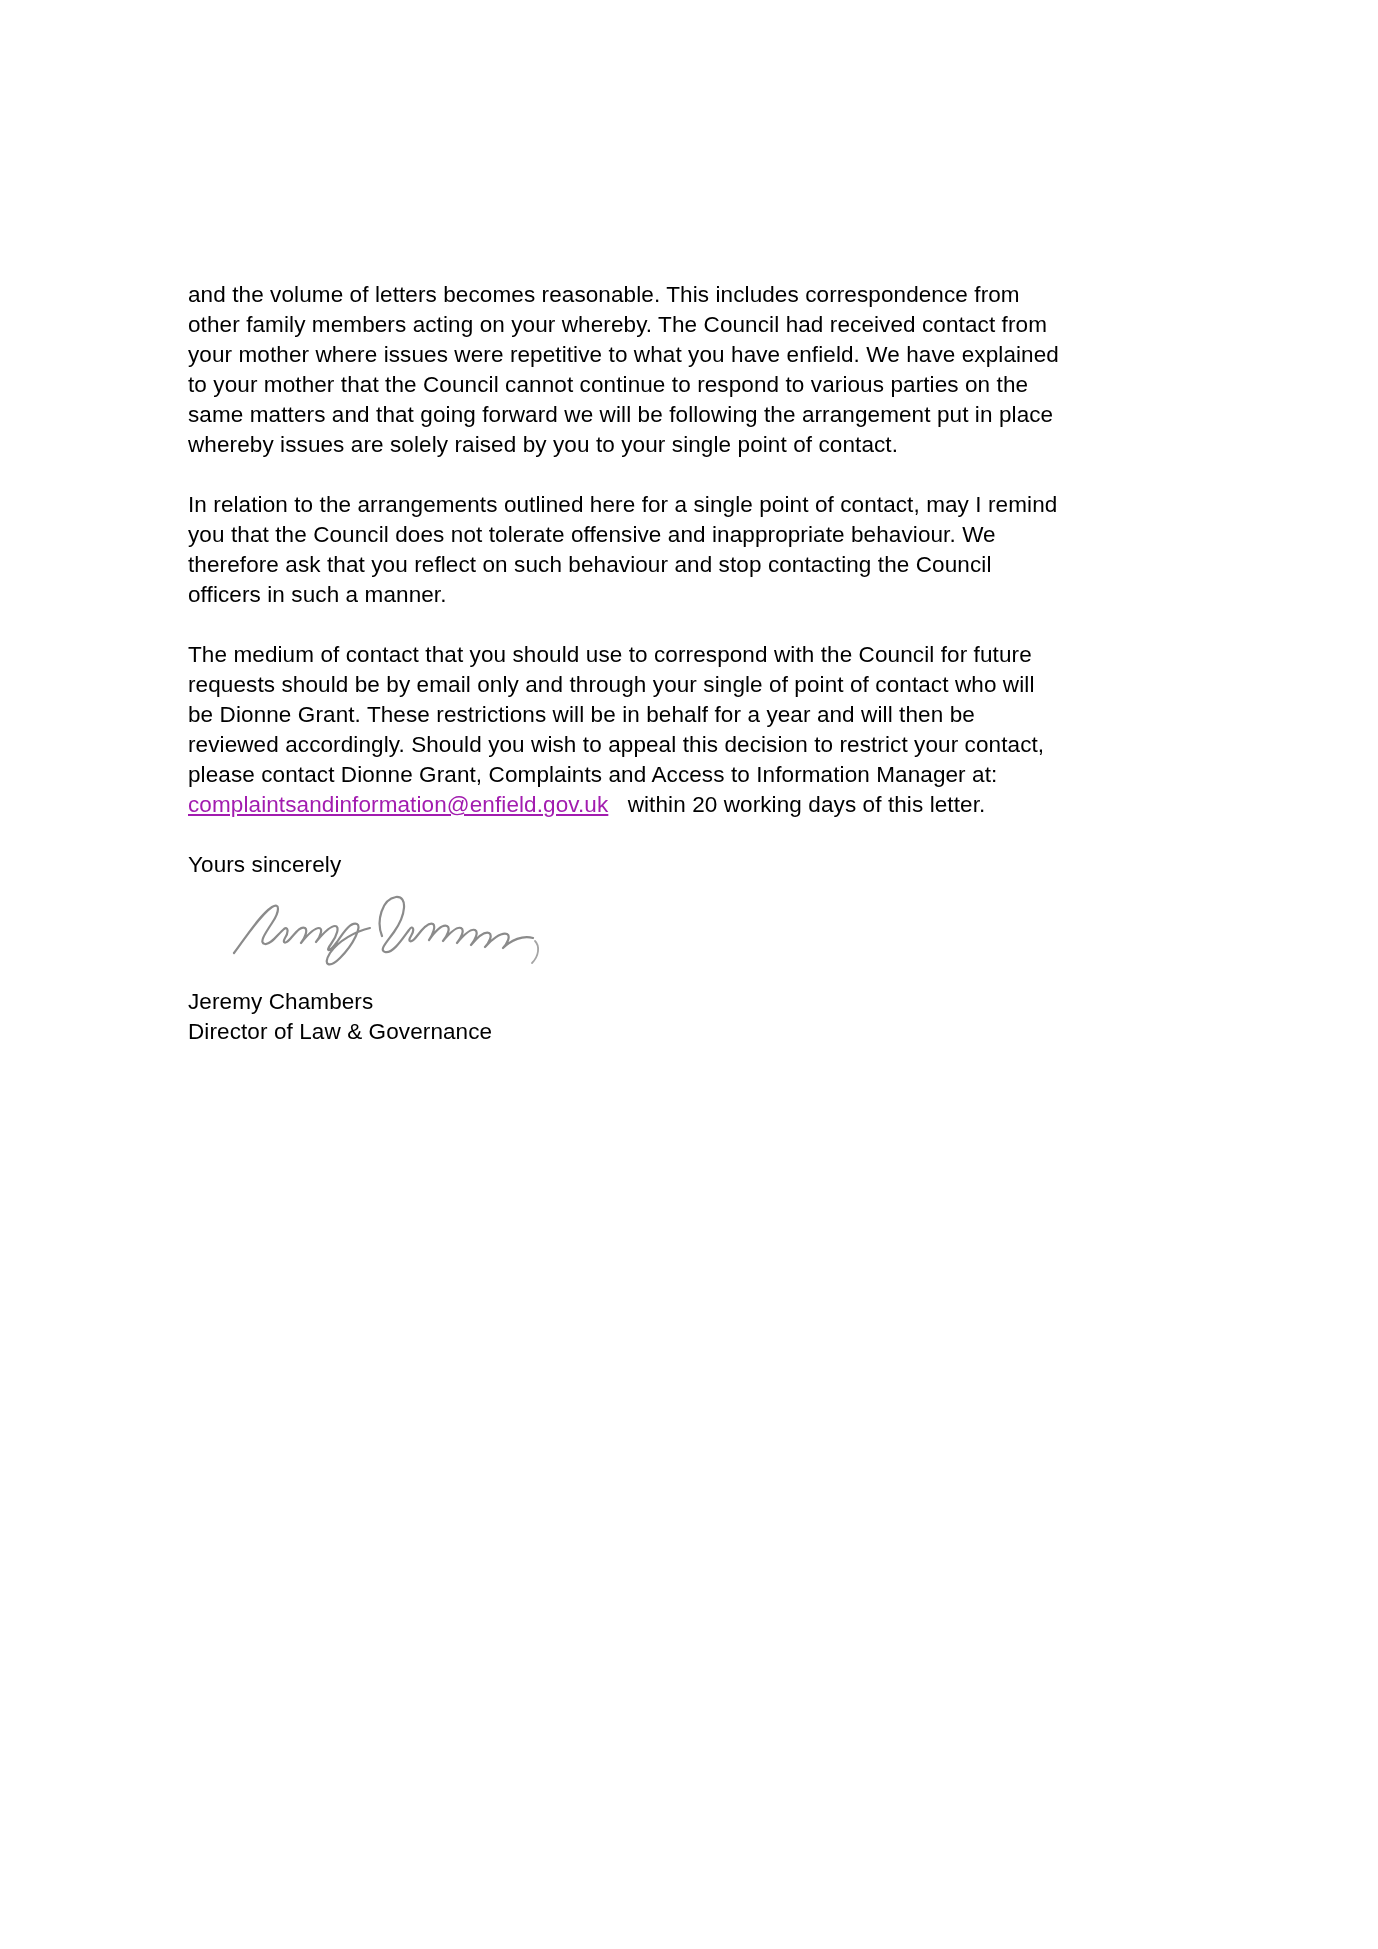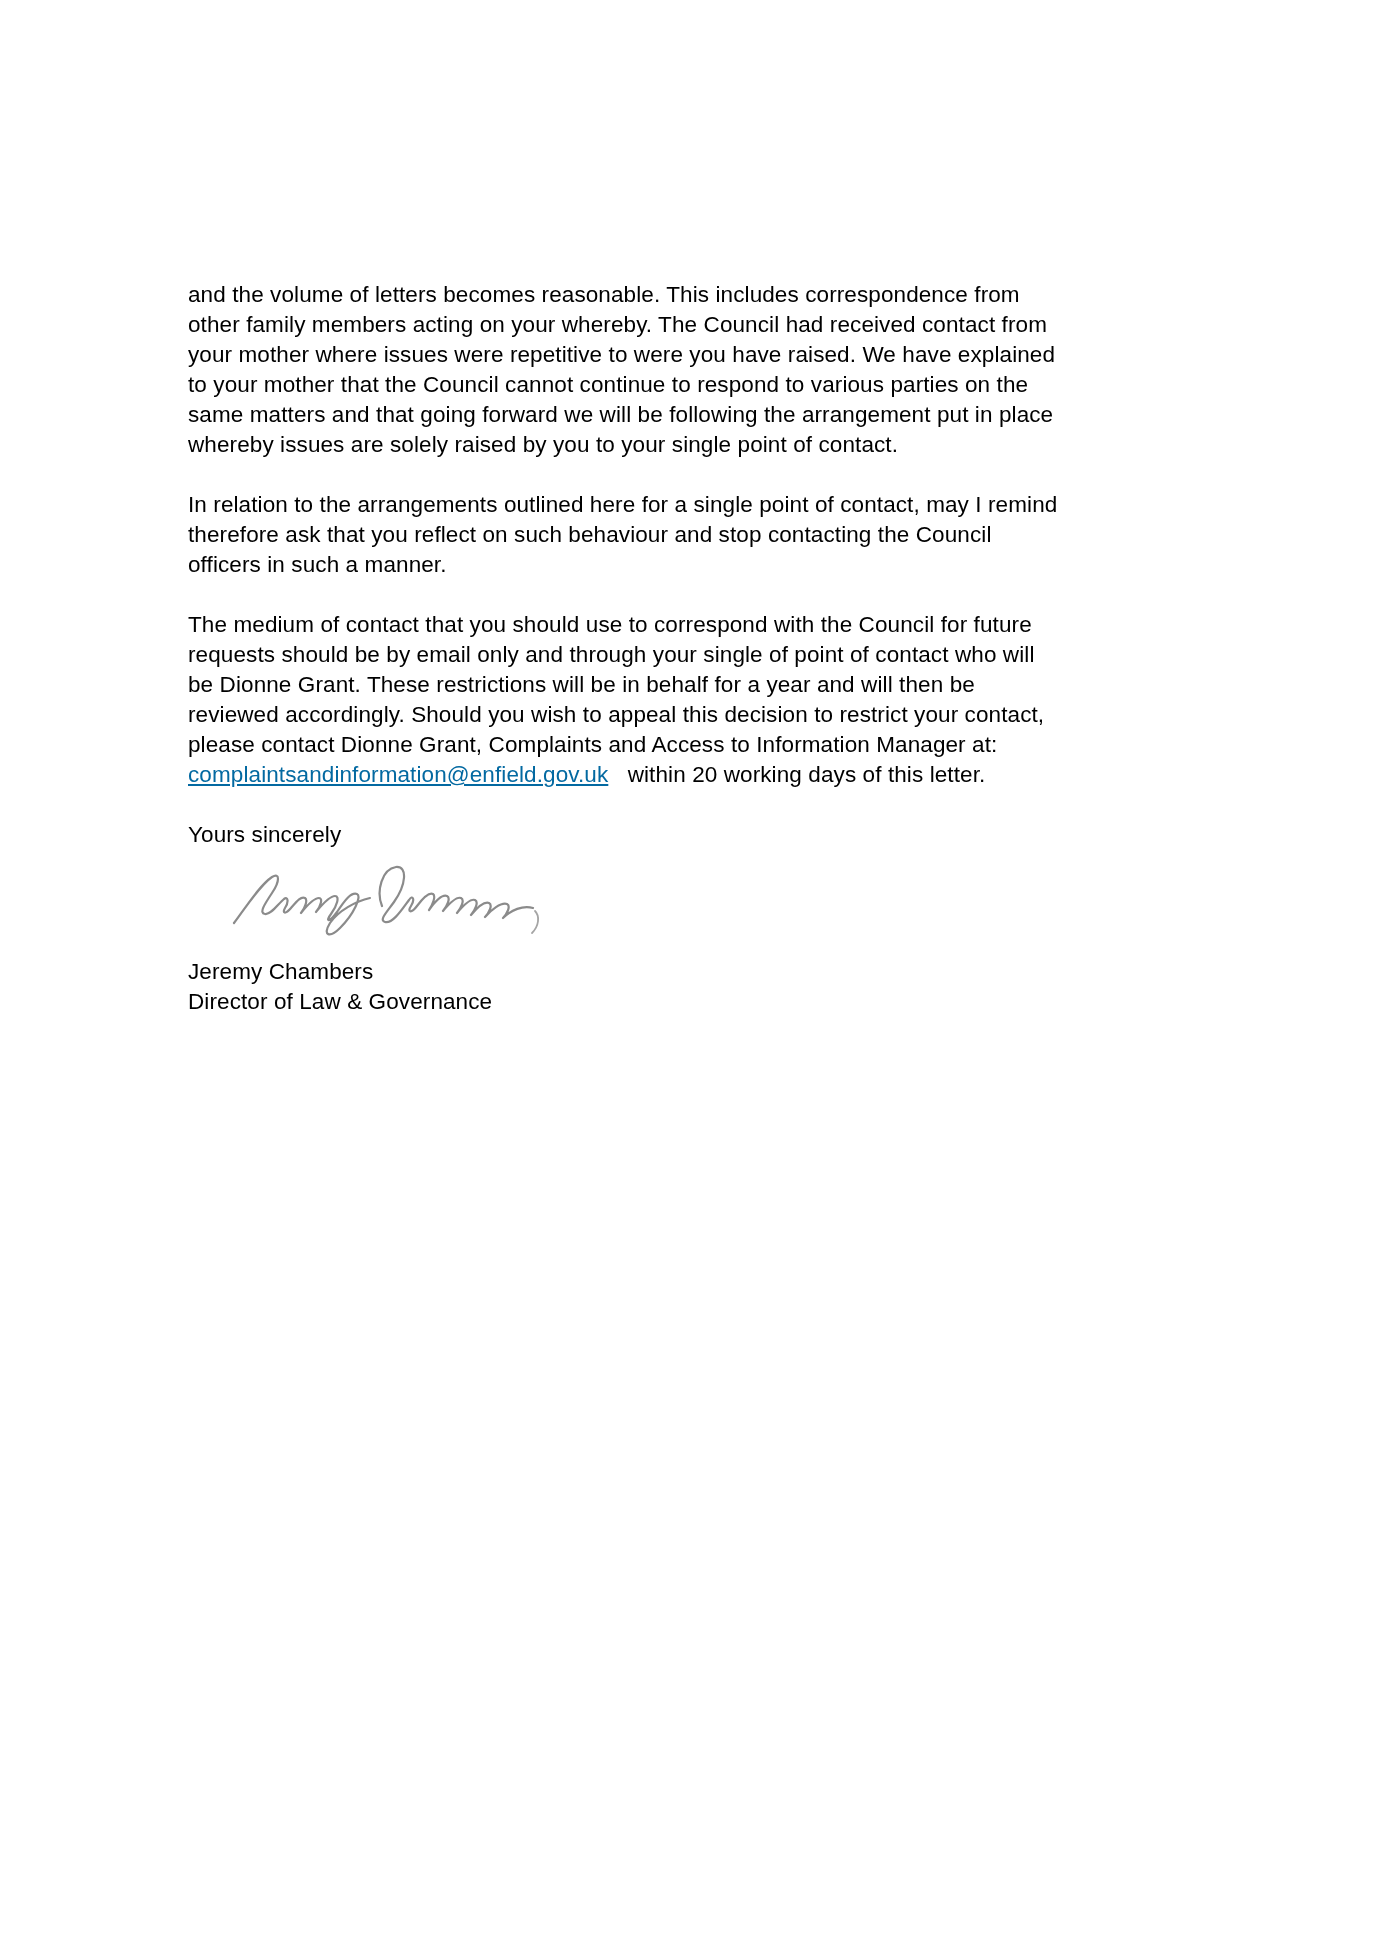--- a/index.html
+++ b/index.html
@@ -36,21 +36,21 @@
   }
   .line {
     display: block;
     white-space: pre;
   }
   .inline-tail {
     white-space: pre;
     margin-left: 13px;
   }
   a.email {
-    color: #0369a1;
+    color: #a21caf;
     text-decoration: underline;
     cursor: pointer;
   }
   .signature-block {
     position: relative;
     height: 104px;
   }
   .signature-block svg {
     position: absolute;
     left: 42px;
@@ -74,28 +74,29 @@
 </style>
 </head>
 <body>
 
 <div class="page">
   <div class="content">
 
     <p class="para">
       <span class="line">and the volume of letters becomes reasonable. This includes correspondence from</span>
       <span class="line">other family members acting on your whereby. The Council had received contact from</span>
-      <span class="line">your mother where issues were repetitive to were you have raised. We have explained</span>
+      <span class="line">your mother where issues were repetitive to what you have enfield. We have explained</span>
       <span class="line">to your mother that the Council cannot continue to respond to various parties on the</span>
       <span class="line">same matters and that going forward we will be following the arrangement put in place</span>
       <span class="line">whereby issues are solely raised by you to your single point of contact.</span>
     </p>
 
     <p class="para">
       <span class="line">In relation to the arrangements outlined here for a single point of contact, may I remind</span>
+      <span class="line">you that the Council does not tolerate offensive and inappropriate behaviour. We</span>
       <span class="line">therefore ask that you reflect on such behaviour and stop contacting the Council</span>
       <span class="line">officers in such a manner.</span>
     </p>
 
     <p class="para">
       <span class="line">The medium of contact that you should use to correspond with the Council for future</span>
       <span class="line">requests should be by email only and through your single of point of contact who will</span>
       <span class="line">be Dionne Grant. These restrictions will be in behalf for a year and will then be</span>
       <span class="line">reviewed accordingly. Should you wish to appeal this decision to restrict your contact,</span>
       <span class="line">please contact Dionne Grant, Complaints and Access to Information Manager at:</span>

